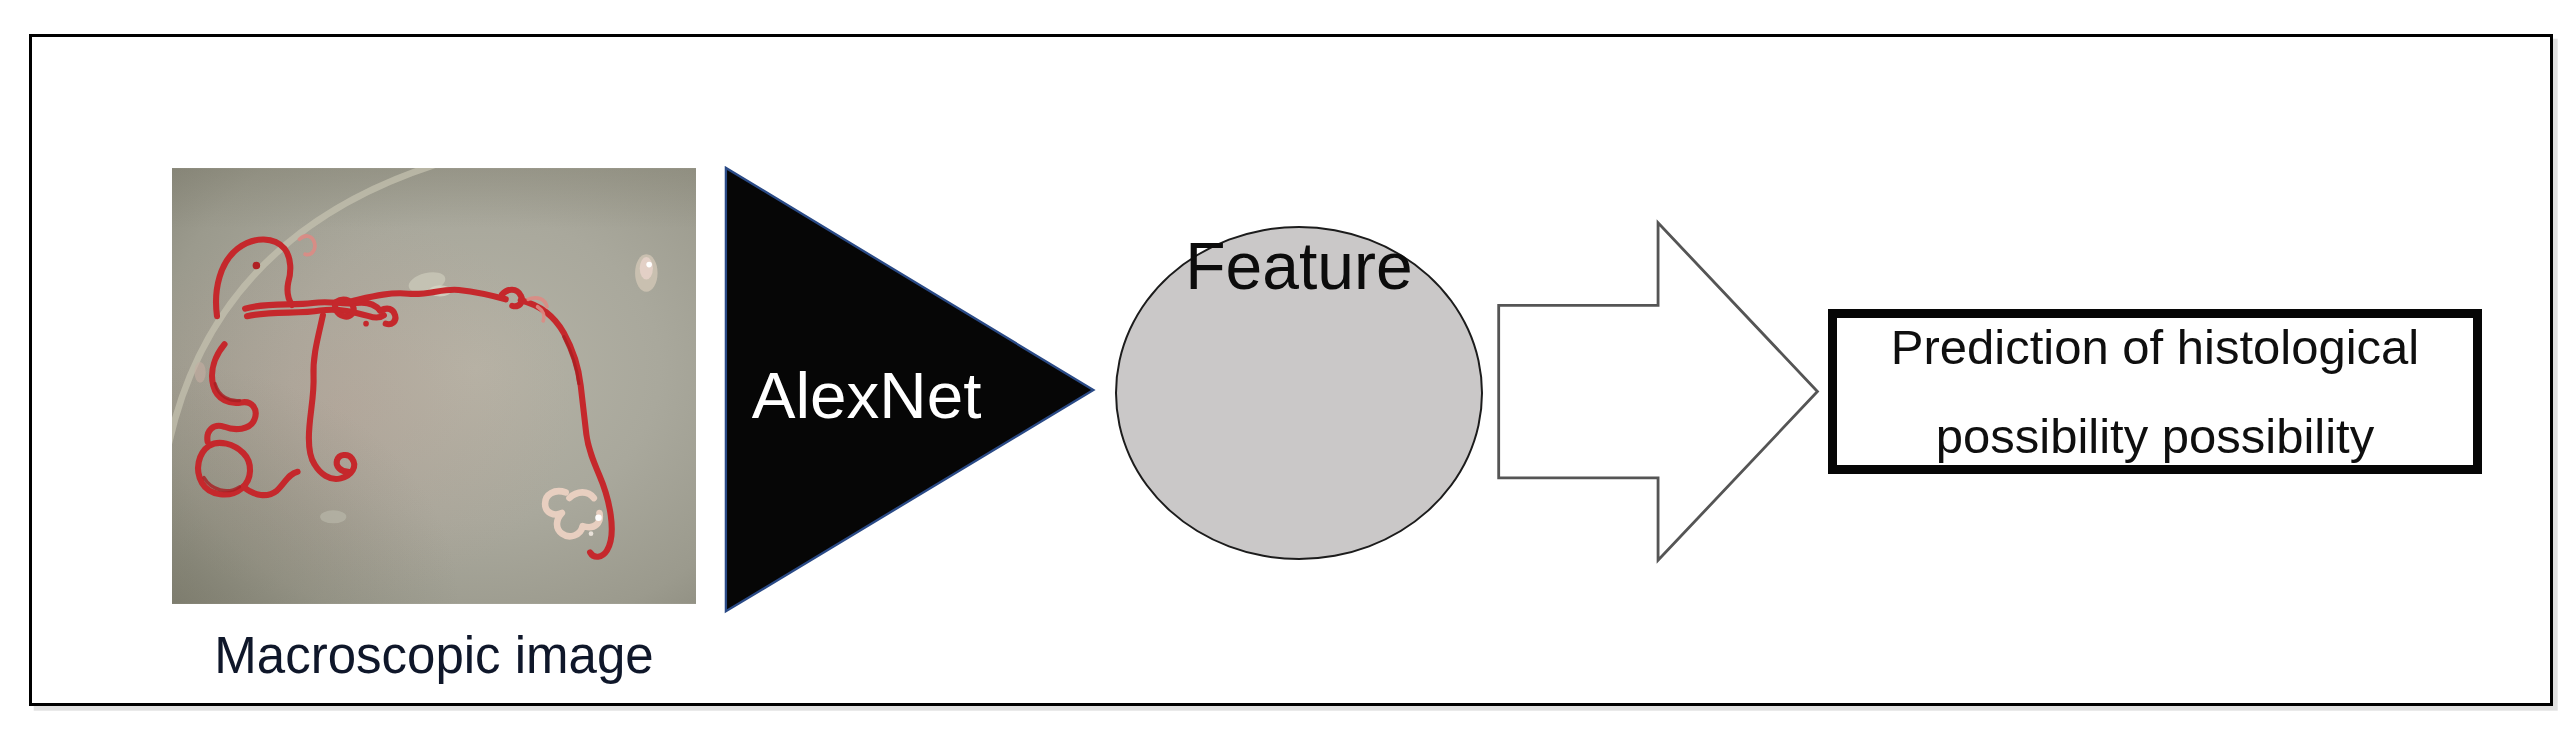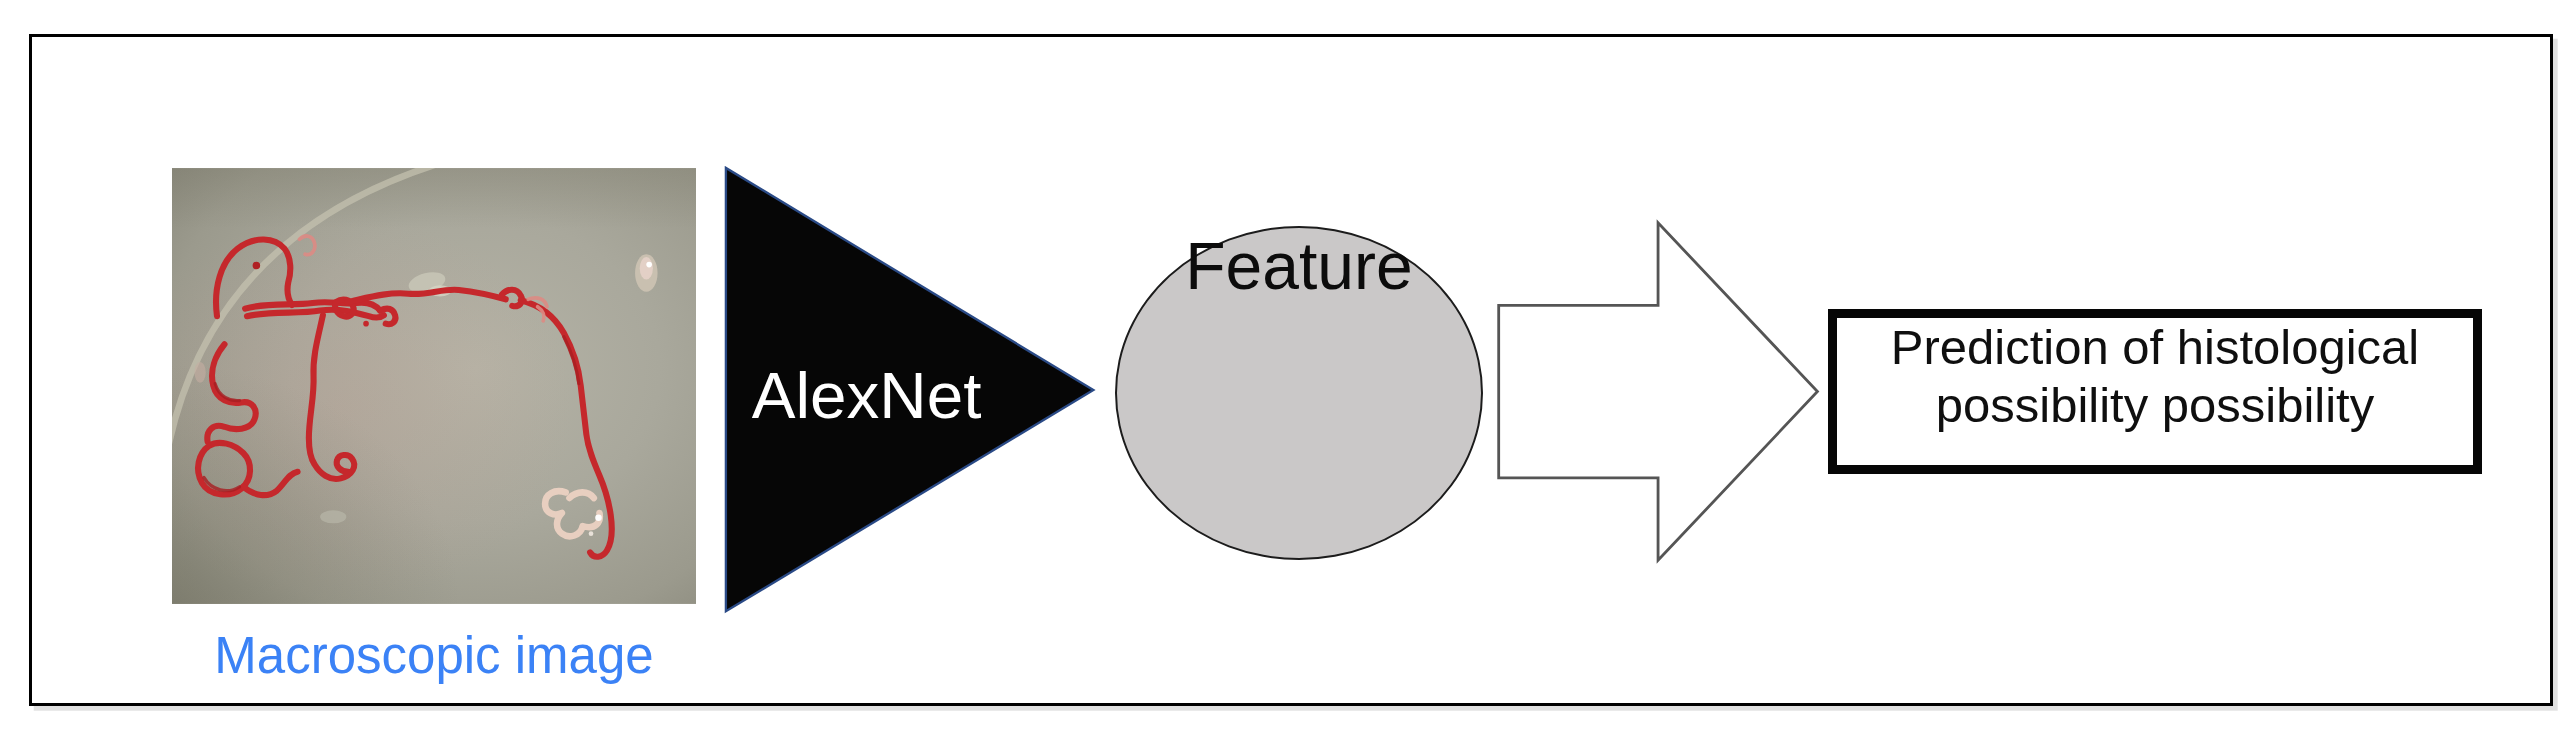--- a/index.html
+++ b/index.html
@@ -11,39 +11,39 @@
     position:absolute;left:29px;top:34px;width:2524px;height:672px;
     border:3.8px solid #000;box-sizing:border-box;background:#fff;
     box-shadow:4.7px 4.7px 0 rgba(0,0,0,0.12);
   }
   .photo{
     position:absolute;left:140px;top:131px;width:524px;height:436px;
   }
   .photo svg{display:block;width:524px;height:436px;}
   .caption{
     position:absolute;left:140px;top:591px;width:524px;
-    text-align:center;font-size:51px;line-height:56px;color:#3b82f6;
+    text-align:center;font-size:51px;line-height:56px;color:#0f172a;
     white-space:nowrap;
   }
   .tri{position:absolute;left:692px;top:129px;width:375px;height:449px;}
   .tri text{
     font-family:"Liberation Sans","DejaVu Sans",sans-serif;
     font-size:70px;fill:#ffffff;
   }
   .feature-circle{
     position:absolute;left:1083px;top:189px;width:368px;height:334px;
     background:#cac8c8;border:2.8px solid #1c1c1c;border-radius:50%;
     box-sizing:border-box;display:flex;align-items:flex-start;justify-content:center;
     font-size:66px;color:#0c0c0c;
   }
   .flow-arrow{position:absolute;left:1462px;top:180px;width:330px;height:351px;}
   .pred-box{
     position:absolute;left:1796px;top:272px;width:654px;height:165px;
     border:9.4px solid #060606;box-sizing:border-box;background:#ffffff;
-    display:flex;flex-direction:column;align-items:center;justify-content:flex-start;
+    display:flex;flex-direction:column;align-items:center;justify-content:space-between;
     text-align:center;font-size:49px;line-height:58px;color:#0f0f0f;
     white-space:nowrap;
   }
 </style>
 </head>
 <body>
 
 <div class="stage">
   <div class="frame">
 

